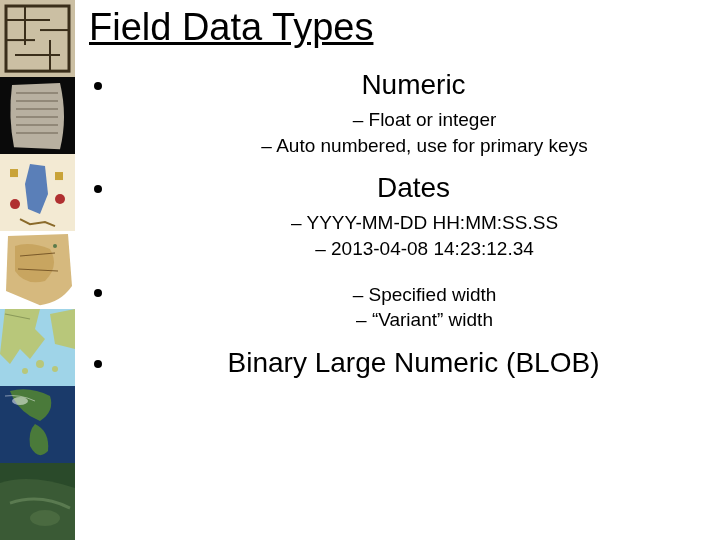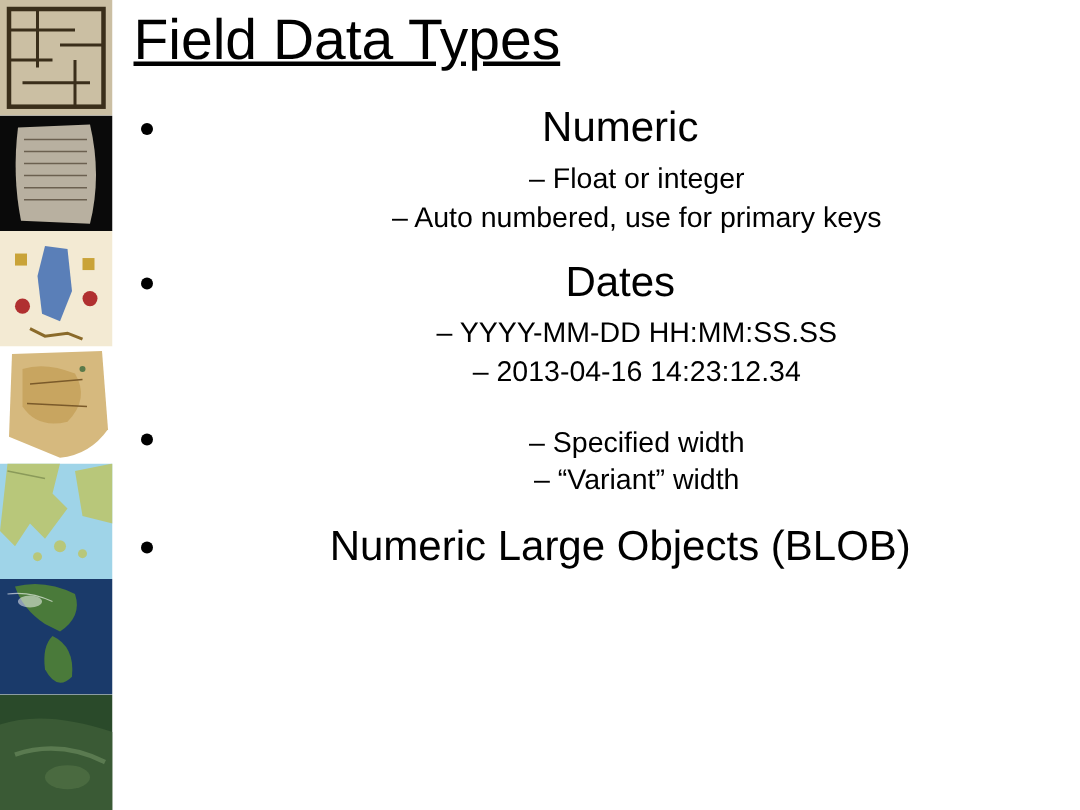--- a/index.html
+++ b/index.html
@@ -159,28 +159,28 @@
         <span>Numeric</span>
         <ul class="sub">
           <li>Float or integer</li>
           <li>Auto numbered, use for primary keys</li>
         </ul>
       </li>
       <li>
         <span>Dates</span>
         <ul class="sub">
           <li>YYYY-MM-DD HH:MM:SS.SS</li>
-          <li>2013-04-16 14:23:12.34</li>
+          <li>2013-04-08 14:23:12.34</li>
         </ul>
       </li>
       <li>
         <ul class="sub">
           <li>Specified width</li>
           <li>“Variant” width</li>
         </ul>
       </li>
       <li>
-        <span>Numeric Large Objects (BLOB)</span>
+        <span>Binary Large Numeric (BLOB)</span>
       </li>
     </ul>
   </div>
 
 </div>
 
 </body></html>

